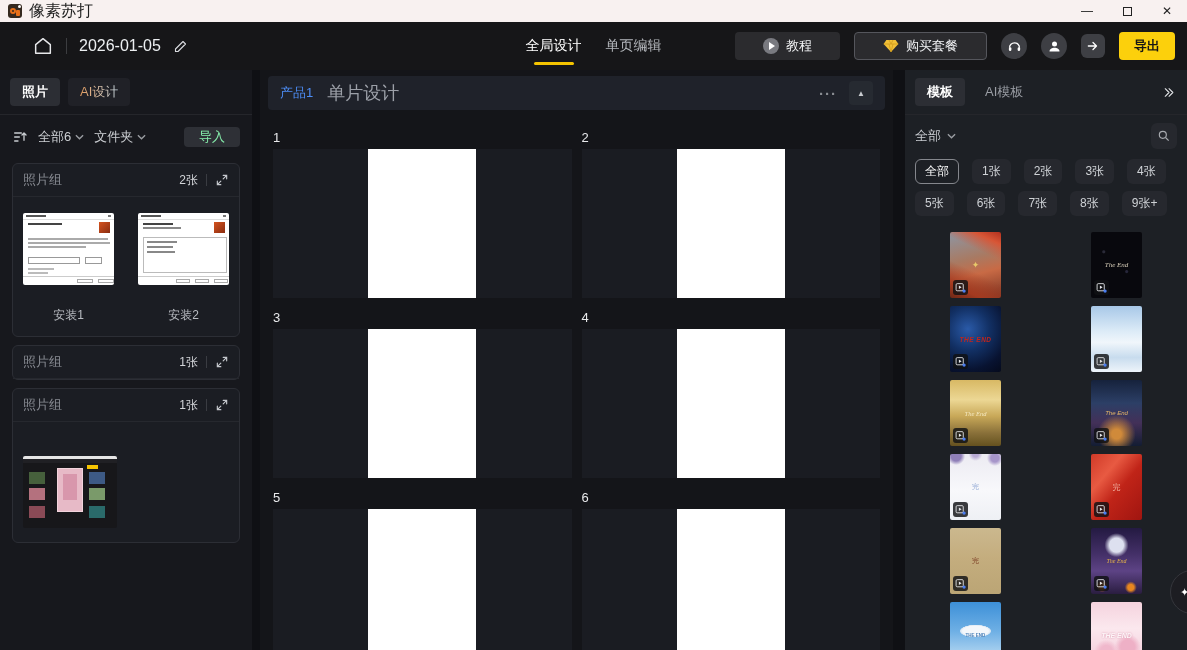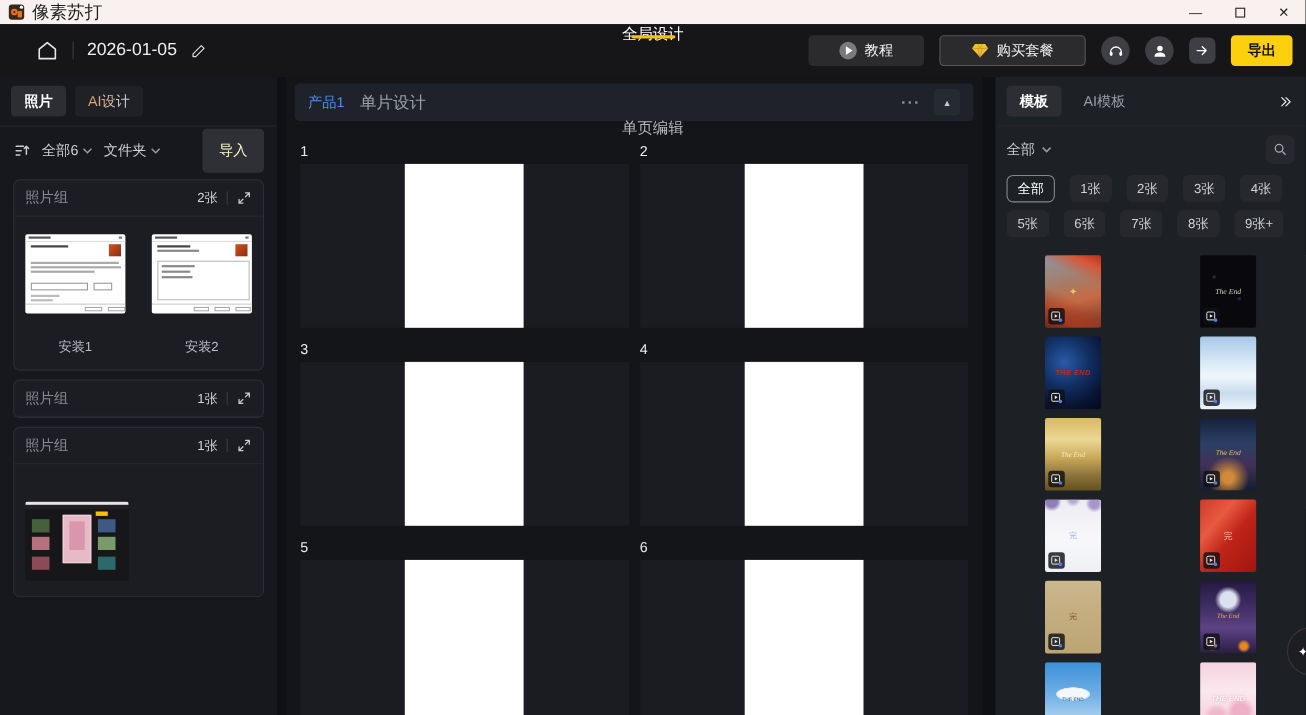--- a/index.html
+++ b/index.html
@@ -15,21 +15,21 @@
   .tb-title { font-size:16px; color:#1f1f1f; }
   .tb-controls { margin-left:auto; display:flex; height:100%; }
   .tb-btn { width:40px; height:100%; display:flex; align-items:center; justify-content:center; font-size:12px; color:#222; }
   .tb-max-box { width:9px; height:9px; border:1px solid #222; }
 
   
   .navbar { height:48px; background:#161618; display:flex; align-items:center; position:relative; padding:0 12px; }
   .nav-left { display:flex; align-items:center; gap:12px; margin-left:20px; }
   .nav-divider { width:1px; height:16px; background:#3c3d40; }
   .nav-date { color:#eceff1; font-size:16px; }
-  .nav-tabs { position:absolute; left:50%; transform:translateX(-50%); display:flex; gap:68px; height:100%; align-items:center;flex-direction:column; }
+  .nav-tabs { position:absolute; left:50%; transform:translateX(-50%); display:flex; gap:24px; height:100%; align-items:center; }
   .nav-tab { font-size:14px; color:#b6b9be; position:relative; height:100%; display:flex; align-items:center; }
   .nav-tab.active { color:#ffffff; }
   .nav-tab.active::after { content:""; position:absolute; bottom:5px; left:50%; transform:translateX(-50%); width:40px; height:3px; background:#f5c400; border-radius:2px; }
   .nav-right { margin-left:auto; display:flex; align-items:center; gap:14px; }
   .btn-dark { height:28px; background:#2b2b2e; border-radius:4px; display:flex; align-items:center; gap:7px; padding:0 28px; color:#f2f3f5; font-size:13px; }
   .btn-buy { border:1px solid #55565c; }
   .play-circle { width:16px; height:16px; border-radius:50%; background:#797a80; display:flex; align-items:center; justify-content:center; }
   .play-circle span { width:0; height:0; border-left:6px solid #ffffff; border-top:4px solid transparent; border-bottom:4px solid transparent; margin-left:2px; }
   .icon-circle { width:26px; height:26px; border-radius:50%; background:#3e3f44; display:flex; align-items:center; justify-content:center; }
   .icon-square { width:24px; height:24px; border-radius:6px; background:#3e3f44; display:flex; align-items:center; justify-content:center; }
@@ -41,41 +41,41 @@
   
   .left-panel { width:252px; background:#17181d; flex:none; display:flex; flex-direction:column; overflow:hidden; }
   .lp-tabs { display:flex; gap:8px; padding:8px 10px; align-items:center; }
   .lp-tab { height:28px; padding:2px 12px; border-radius:4px; font-size:13px; display:flex; align-items:center; color:#ffffff; }
   .lp-tab.active { background:#2c2e34; font-weight:700; }
   .lp-tab.ai { background:#202127; }
   .ai-text { background:linear-gradient(90deg,#e09a5e,#cfe0ea); -webkit-background-clip:text; background-clip:text; color:transparent; }
   .hdivider { height:1px; background:#25262b; }
   .lp-filter { display:flex; align-items:center; gap:10px; padding:0 12px; height:44px; color:#cdd0d4; font-size:13px; }
   .drop { display:flex; align-items:center; gap:4px; }
-  .btn-import { margin-left:auto; height:40px; padding:0 15px; background:#2e3036; border-radius:4px; color:#fef9c3; font-size:13px; display:flex; align-items:center; }
+  .btn-import { margin-left:auto; height:20px; padding:0 15px; background:#2e3036; border-radius:4px; color:#86efac; font-size:13px; display:flex; align-items:center; }
   .lp-groups { padding:4px 12px 0; display:flex; flex-direction:column; gap:8px; overflow:hidden; }
   .group-card { background:#1b1d23; border:1px solid #2c2e35; border-radius:6px; flex:none; }
   .gc-header { height:32px; display:flex; align-items:center; padding:0 10px; font-size:13px; }
   .gc-title { color:#8a8d94; }
   .gc-right { margin-left:auto; display:flex; align-items:center; gap:8px; color:#d2d4d8; font-size:12px; }
   .gc-sep { width:1px; height:12px; background:#3a3c42; }
   .gc-body { padding:16px 10px 14px; display:flex; gap:24px; }
   .pitem { width:94px; }
   .pimg { height:72px; background:#ffffff; border-radius:2px; position:relative; overflow:hidden; }
   .plabel { margin-top:22px; text-align:center; color:#b9bcc2; font-size:12px; height:15px; }
 
   
   .mk { position:absolute; }
   .mock-dark { background:#17171a; }
 
   
   .center-panel { flex:1; background:#141519; margin:0 12px 0 8px; overflow:hidden; }
   .canvas-header { margin:6px 8px 0; height:34px; background:#1f222a; border-radius:4px; display:flex; align-items:center; padding:0 12px; gap:14px; }
   .ch-product { color:#4d8ef7; font-size:13px; }
-  .ch-mode { color:#9ca0a8; font-size:15px; }
+  .ch-mode { color:#9ca0a8; font-size:18px; }
   .ch-right { margin-left:auto; display:flex; align-items:center; gap:12px; }
   .ch-more { color:#8a8d93; font-size:15px; font-weight:700; letter-spacing:1px; }
   .ch-collapse { width:24px; height:24px; background:#262a31; border-radius:4px; display:flex; align-items:center; justify-content:center; color:#c9ccd0; font-size:8px; }
   .pages-grid { display:grid; grid-template-columns:1fr 1fr; column-gap:10px; row-gap:12px; padding:20px 13px 0; }
   .pi-label { color:#e9eaec; font-size:13px; margin-bottom:4px; height:15px; }
   .pi-cell { height:149px; background:#1a1c22; display:flex; justify-content:center; }
   .pi-page { height:100%; aspect-ratio:108/149; background:#ffffff; }
 
   
   .right-panel { width:282px; background:#1d2025; flex:none; overflow:hidden; position:relative; }

